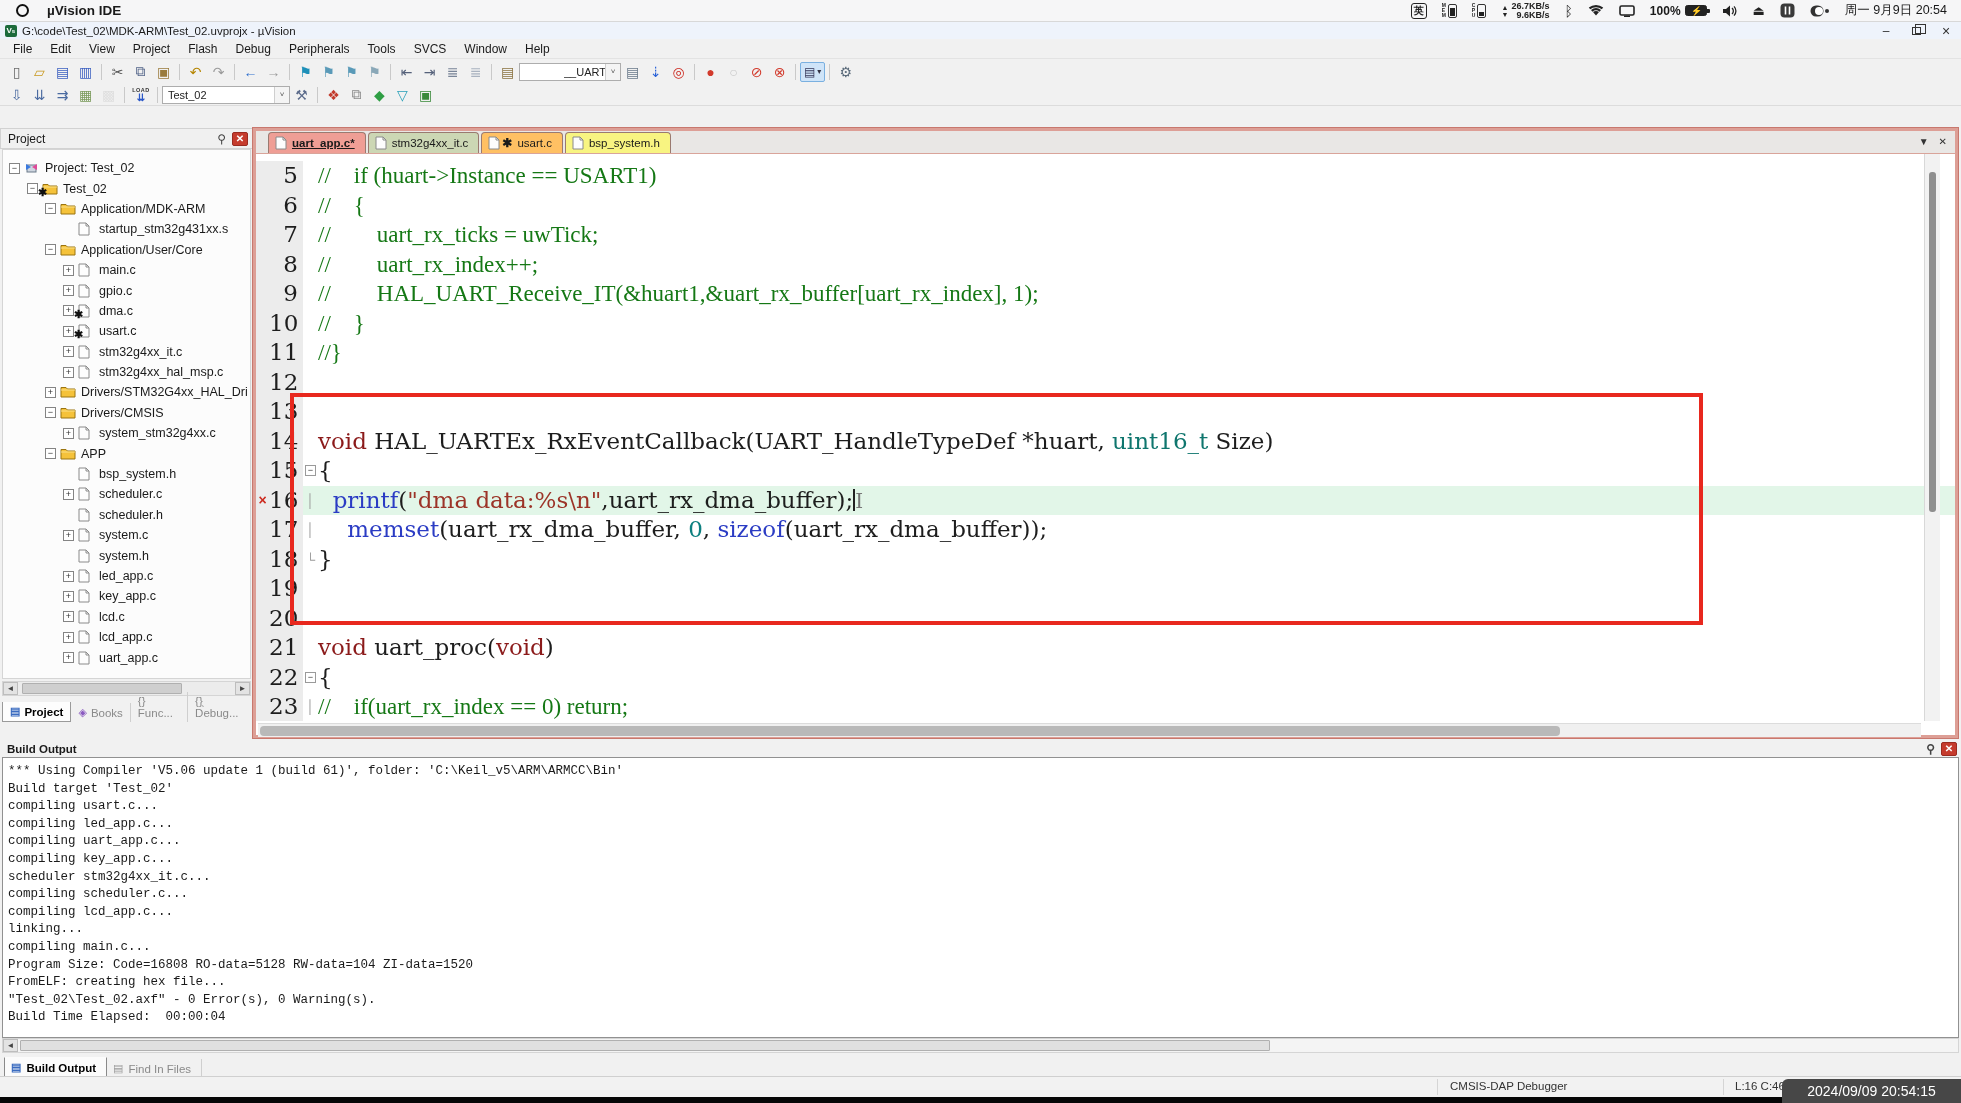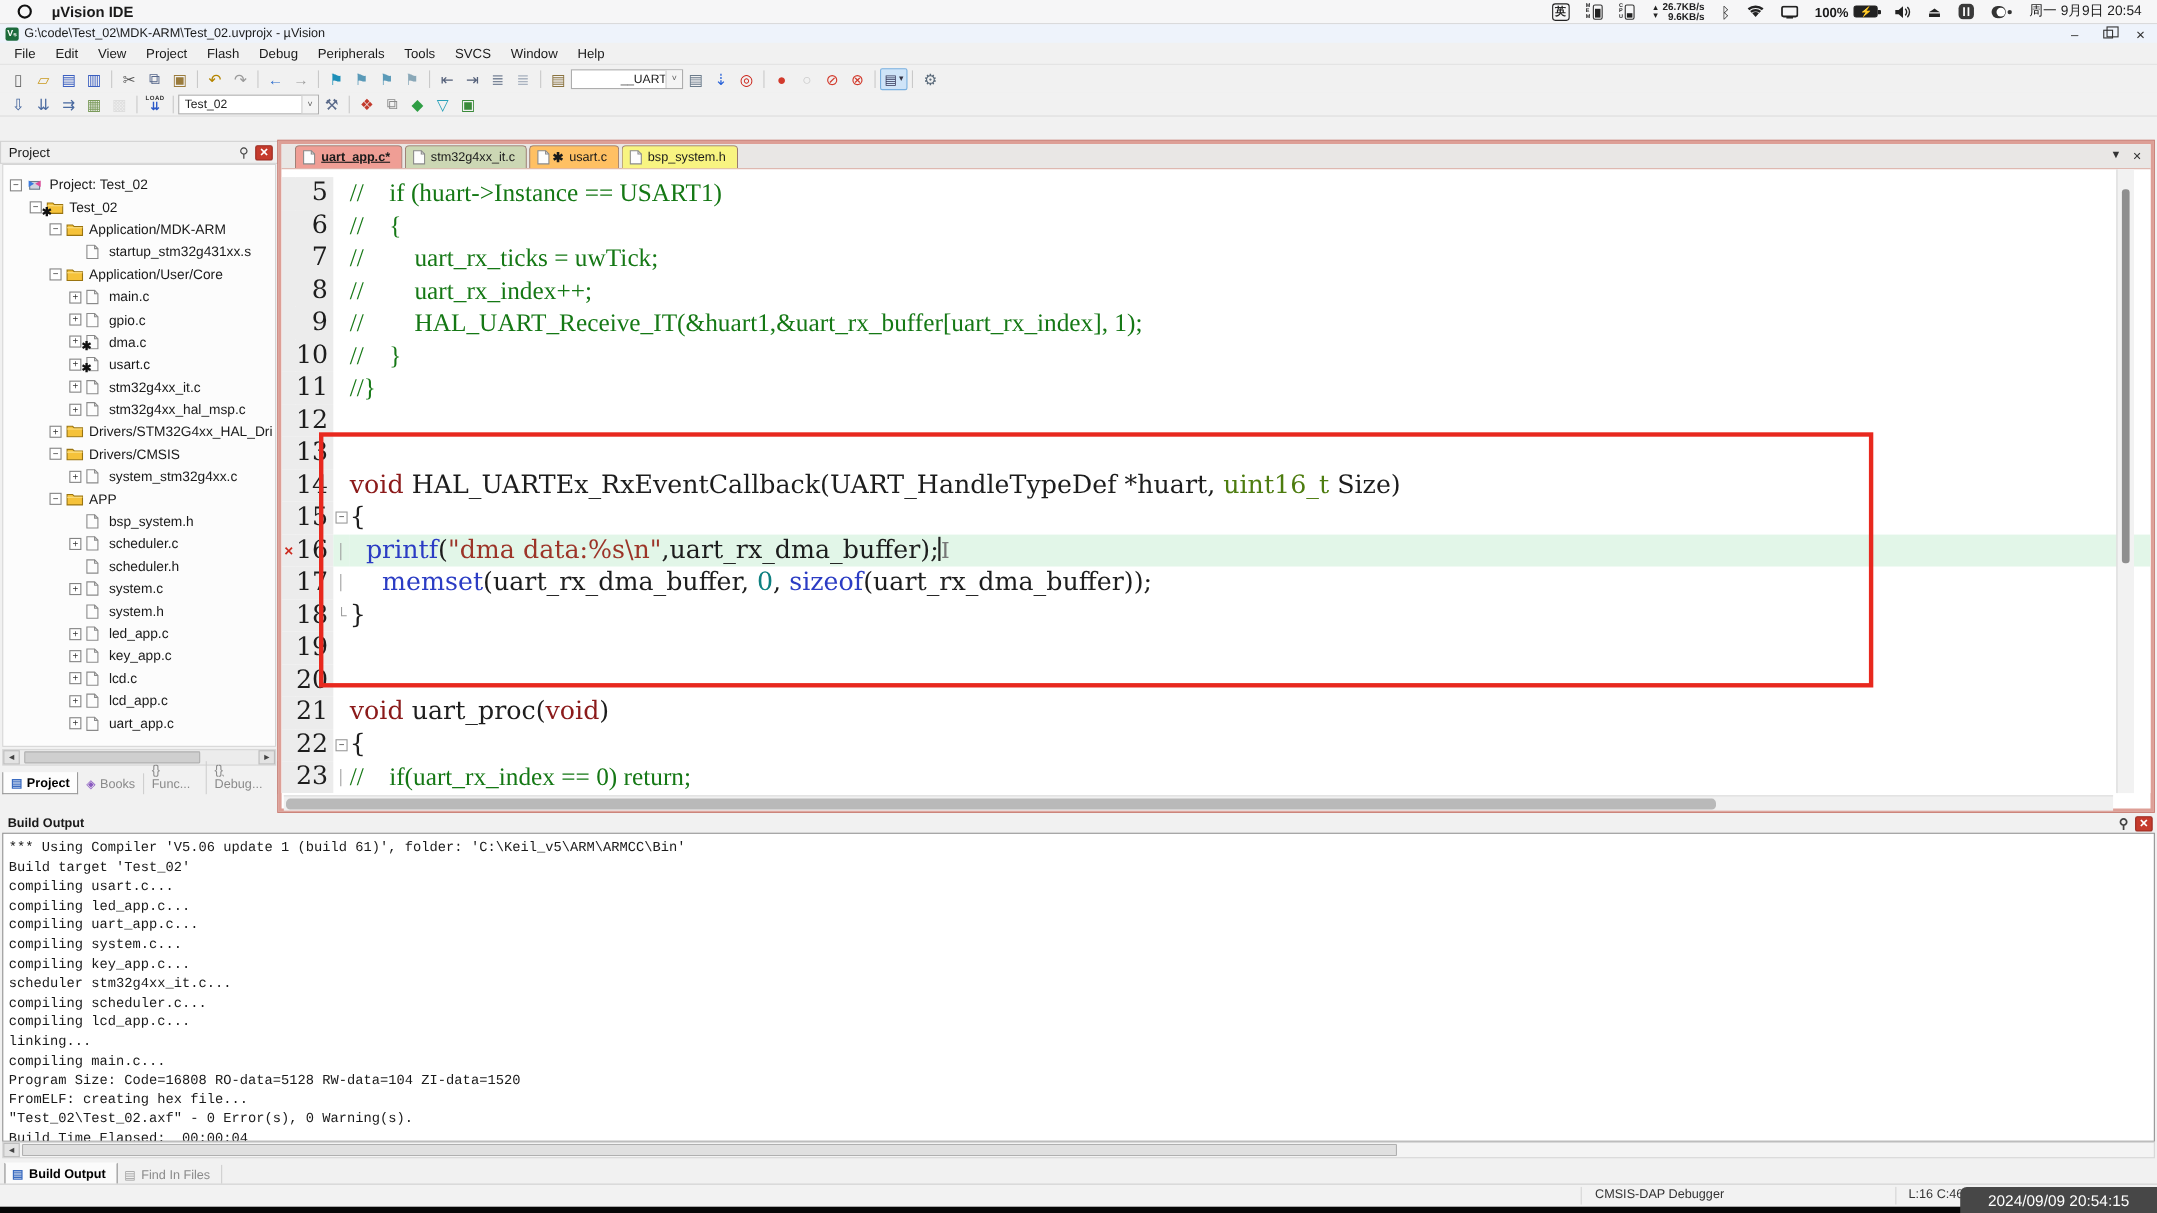--- a/index.html
+++ b/index.html
@@ -85,21 +85,21 @@
   .edit-tab-btns { position:absolute; right:8px; top:5px; display:flex; gap:10px; font-size:10px; color:#333; }
 
   .editor-body { position:absolute; left:0; top:23px; width:1699px; height:567px; background:#fff; overflow:hidden; }
   .crow { height:29.5px; display:flex; align-items:center; }
   .cmark { width:13px; align-self:stretch; background:#ececec; color:#cc2a1f; font-size:14px; font-weight:bold; display:flex; align-items:center; justify-content:center; flex:none; }
   .cnum { width:34px; align-self:stretch; background:#ececec; font-family:"DejaVu Serif",serif; font-size:23px; color:#1d1d1d; text-align:right; padding-right:5px; line-height:29.5px; flex:none; }
   .cfold { width:15px; align-self:stretch; display:flex; align-items:center; justify-content:center; flex:none; color:#9a9a9a; font-size:13px; }
   .foldbox { width:11px; height:11px; border:1px solid #9a9a9a; background:#fff; font-size:9px; line-height:9px; display:flex; align-items:center; justify-content:center; color:#333; }
   .ctext { flex:1; align-self:stretch; font-family:"DejaVu Serif",serif; font-size:23px; line-height:29.5px; white-space:pre; color:#1d1d1d; }
   .crow.hl .ctext, .crow.hl .cfold { background:#e2f6e8; }
-  .cm { color:#157815;font-family:Liberation Serif, serif; } .kw { color:#8b1a1a; } .kw2 { color:#4d7c0f; }
+  .cm { color:#157815;font-family:Liberation Serif, serif; } .kw { color:#8b1a1a; } .kw2 { color:#0f766e; }
   .fn { color:#2b3cc4; } .num { color:#0e8080; } .str { color:#9c3428; }
   .caret-i { display:inline-block; width:2px; height:22px; background:#222; vertical-align:-3px; }
   .ibeam { color:#777; font-size:20px; }
 
   .red-rect { position:absolute; left:34px; top:262px; width:1413px; height:232px; border:4px solid #e8281e; pointer-events:none; }
   .vscroll { position:absolute; right:15px; top:23px; width:16px; height:567px; background:#f2f2f2; border-left:1px solid #d8d8d8; }
   .vthumb { position:absolute; left:4px; top:18px; width:7px; height:340px; background:#8f8f8f; border-radius:3px; }
   .ed-hscroll { position:absolute; left:2px; right:34px; top:592px; height:14px; background:#f0f0f0; border-top:1px solid #dcdcdc; }
   .ed-hthumb { position:absolute; left:2px; top:1.5px; width:1300px; height:10px; background:#b9b9b9; border-radius:4px; }
 
@@ -764,21 +764,20 @@
     <span class="bh-title">Build Output</span>
     <span class="pin-ico">⚲</span>
     <span class="close-red">✕</span>
   </div>
   <div class="console" id="console">
       <div>*** Using Compiler 'V5.06 update 1 (build 61)', folder: 'C:\Keil_v5\ARM\ARMCC\Bin'</div>
       <div>Build target 'Test_02'</div>
       <div>compiling usart.c...</div>
       <div>compiling led_app.c...</div>
       <div>compiling uart_app.c...</div>
-      <div>compiling system.c...</div>
       <div>compiling key_app.c...</div>
       <div>scheduler stm32g4xx_it.c...</div>
       <div>compiling scheduler.c...</div>
       <div>compiling lcd_app.c...</div>
       <div>linking...</div>
       <div>compiling main.c...</div>
       <div>Program Size: Code=16808 RO-data=5128 RW-data=104 ZI-data=1520</div>
       <div>FromELF: creating hex file...</div>
       <div>"Test_02\Test_02.axf" - 0 Error(s), 0 Warning(s).</div>
       <div>Build Time Elapsed:  00:00:04</div>

